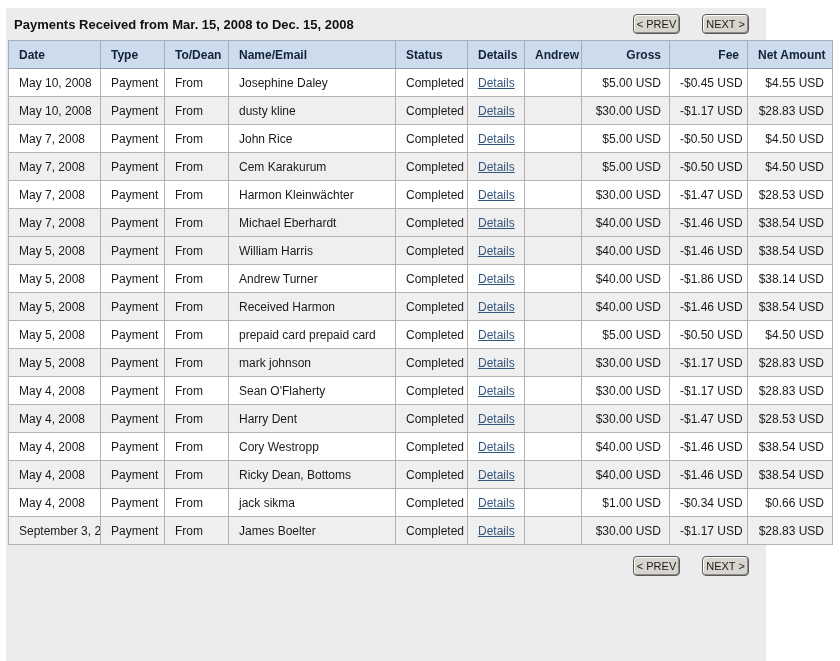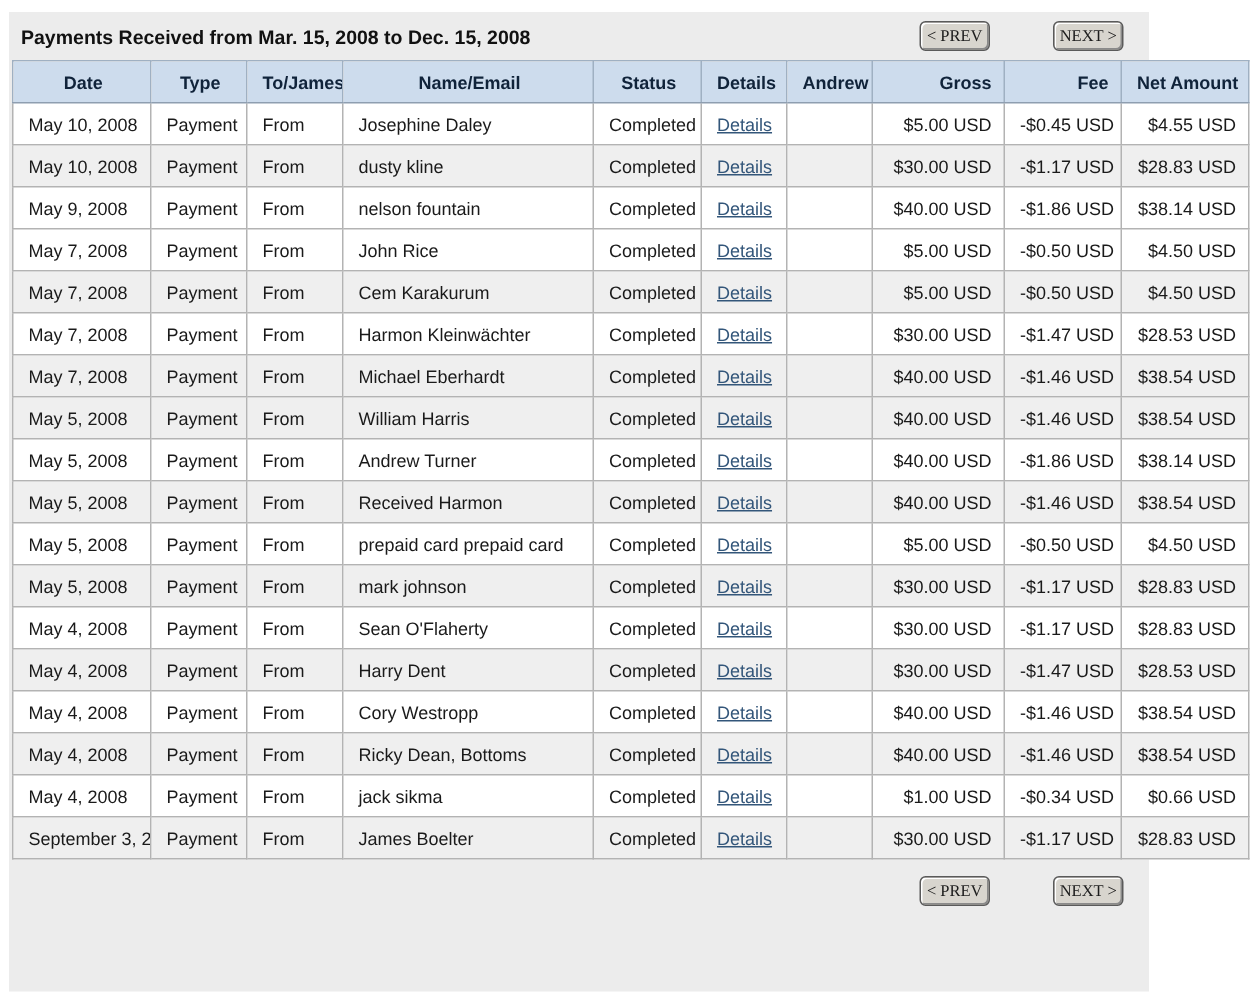--- a/index.html
+++ b/index.html
@@ -28,32 +28,31 @@
     justify-content: flex-end;
     margin-top: 7px;
   }
   .bar-title {
     font-size: 13px;
     font-weight: bold;
     color: #111111;
   }
   .btn-group { display: flex; gap: 22px; }
   button.nav-btn {
-    font-family: Liberation Serif, serif;
+    font-family: Liberation Sans, sans-serif;
     font-size: 11px;
     color: #1c1c1c;
     width: 47px; height: 20px;
     background: #d8d5ce;
     border: 1px solid #5a5a5a;
     border-radius: 4px;
     box-shadow: inset 1px 1px 0 #ffffff, inset -1px -1px 0 #8a8a8a;
     cursor: pointer;
     padding: 0;
     white-space: nowrap;
-    margin-left: 20px;
   }
   
   table.payments {
     margin: 0 2px;
     width: 824px;
     border-collapse: collapse;
     table-layout: fixed;
     background: #ffffff;
     border: 1px solid #999999;
     font-size: 12px;
@@ -69,21 +68,20 @@
     font-weight: normal;
     vertical-align: middle;
   }
   thead th {
     background: #cddced;
     border-color: #9fb0c2;
     border-bottom-color: #8e9eb0;
     font-weight: bold;
     color: #10233a;
     font-size: 12px;
-    text-align: center;
   }
   th.num, td.num { text-align: right; }
   tbody tr.alt td { background: #efefef; }
   td a.details-link {
     color: #33567a;
     text-decoration: underline;
     cursor: pointer;
   }
 </style>
 </head>
@@ -109,21 +107,21 @@
         <col style="width:57px">
       <col style="width:57px">
         <col style="width:88px">
         <col style="width:78px">
       <col style="width:85px">
     </colgroup>
     <thead>
       <tr>
         <th>Date</th>
         <th>Type</th>
-        <th>To/James</th>
+        <th>To/Dean</th>
         <th>Name/Email</th>
         <th>Status</th>
         <th>Details</th>
         <th>Andrew</th>
         <th class="num">Gross</th>
         <th class="num">Fee</th>
         <th class="num">Net Amount</th>
       </tr>
     </thead>
     <tbody>
@@ -145,32 +143,20 @@
           <td>From</td>
           <td>dusty kline</td>
           <td>Completed</td>
           <td><a class="details-link">Details</a></td>
           <td></td>
           <td class="num">$30.00 USD</td>
           <td class="num">-$1.17 USD</td>
           <td class="num">$28.83 USD</td>
         </tr>
         <tr>
-          <td>May 9, 2008</td>
-          <td>Payment</td>
-          <td>From</td>
-          <td>nelson fountain</td>
-          <td>Completed</td>
-          <td><a class="details-link">Details</a></td>
-          <td></td>
-          <td class="num">$40.00 USD</td>
-          <td class="num">-$1.86 USD</td>
-          <td class="num">$38.14 USD</td>
-        </tr>
-        <tr>
           <td>May 7, 2008</td>
           <td>Payment</td>
           <td>From</td>
           <td>John Rice</td>
           <td>Completed</td>
           <td><a class="details-link">Details</a></td>
           <td></td>
           <td class="num">$5.00 USD</td>
           <td class="num">-$0.50 USD</td>
           <td class="num">$4.50 USD</td>

